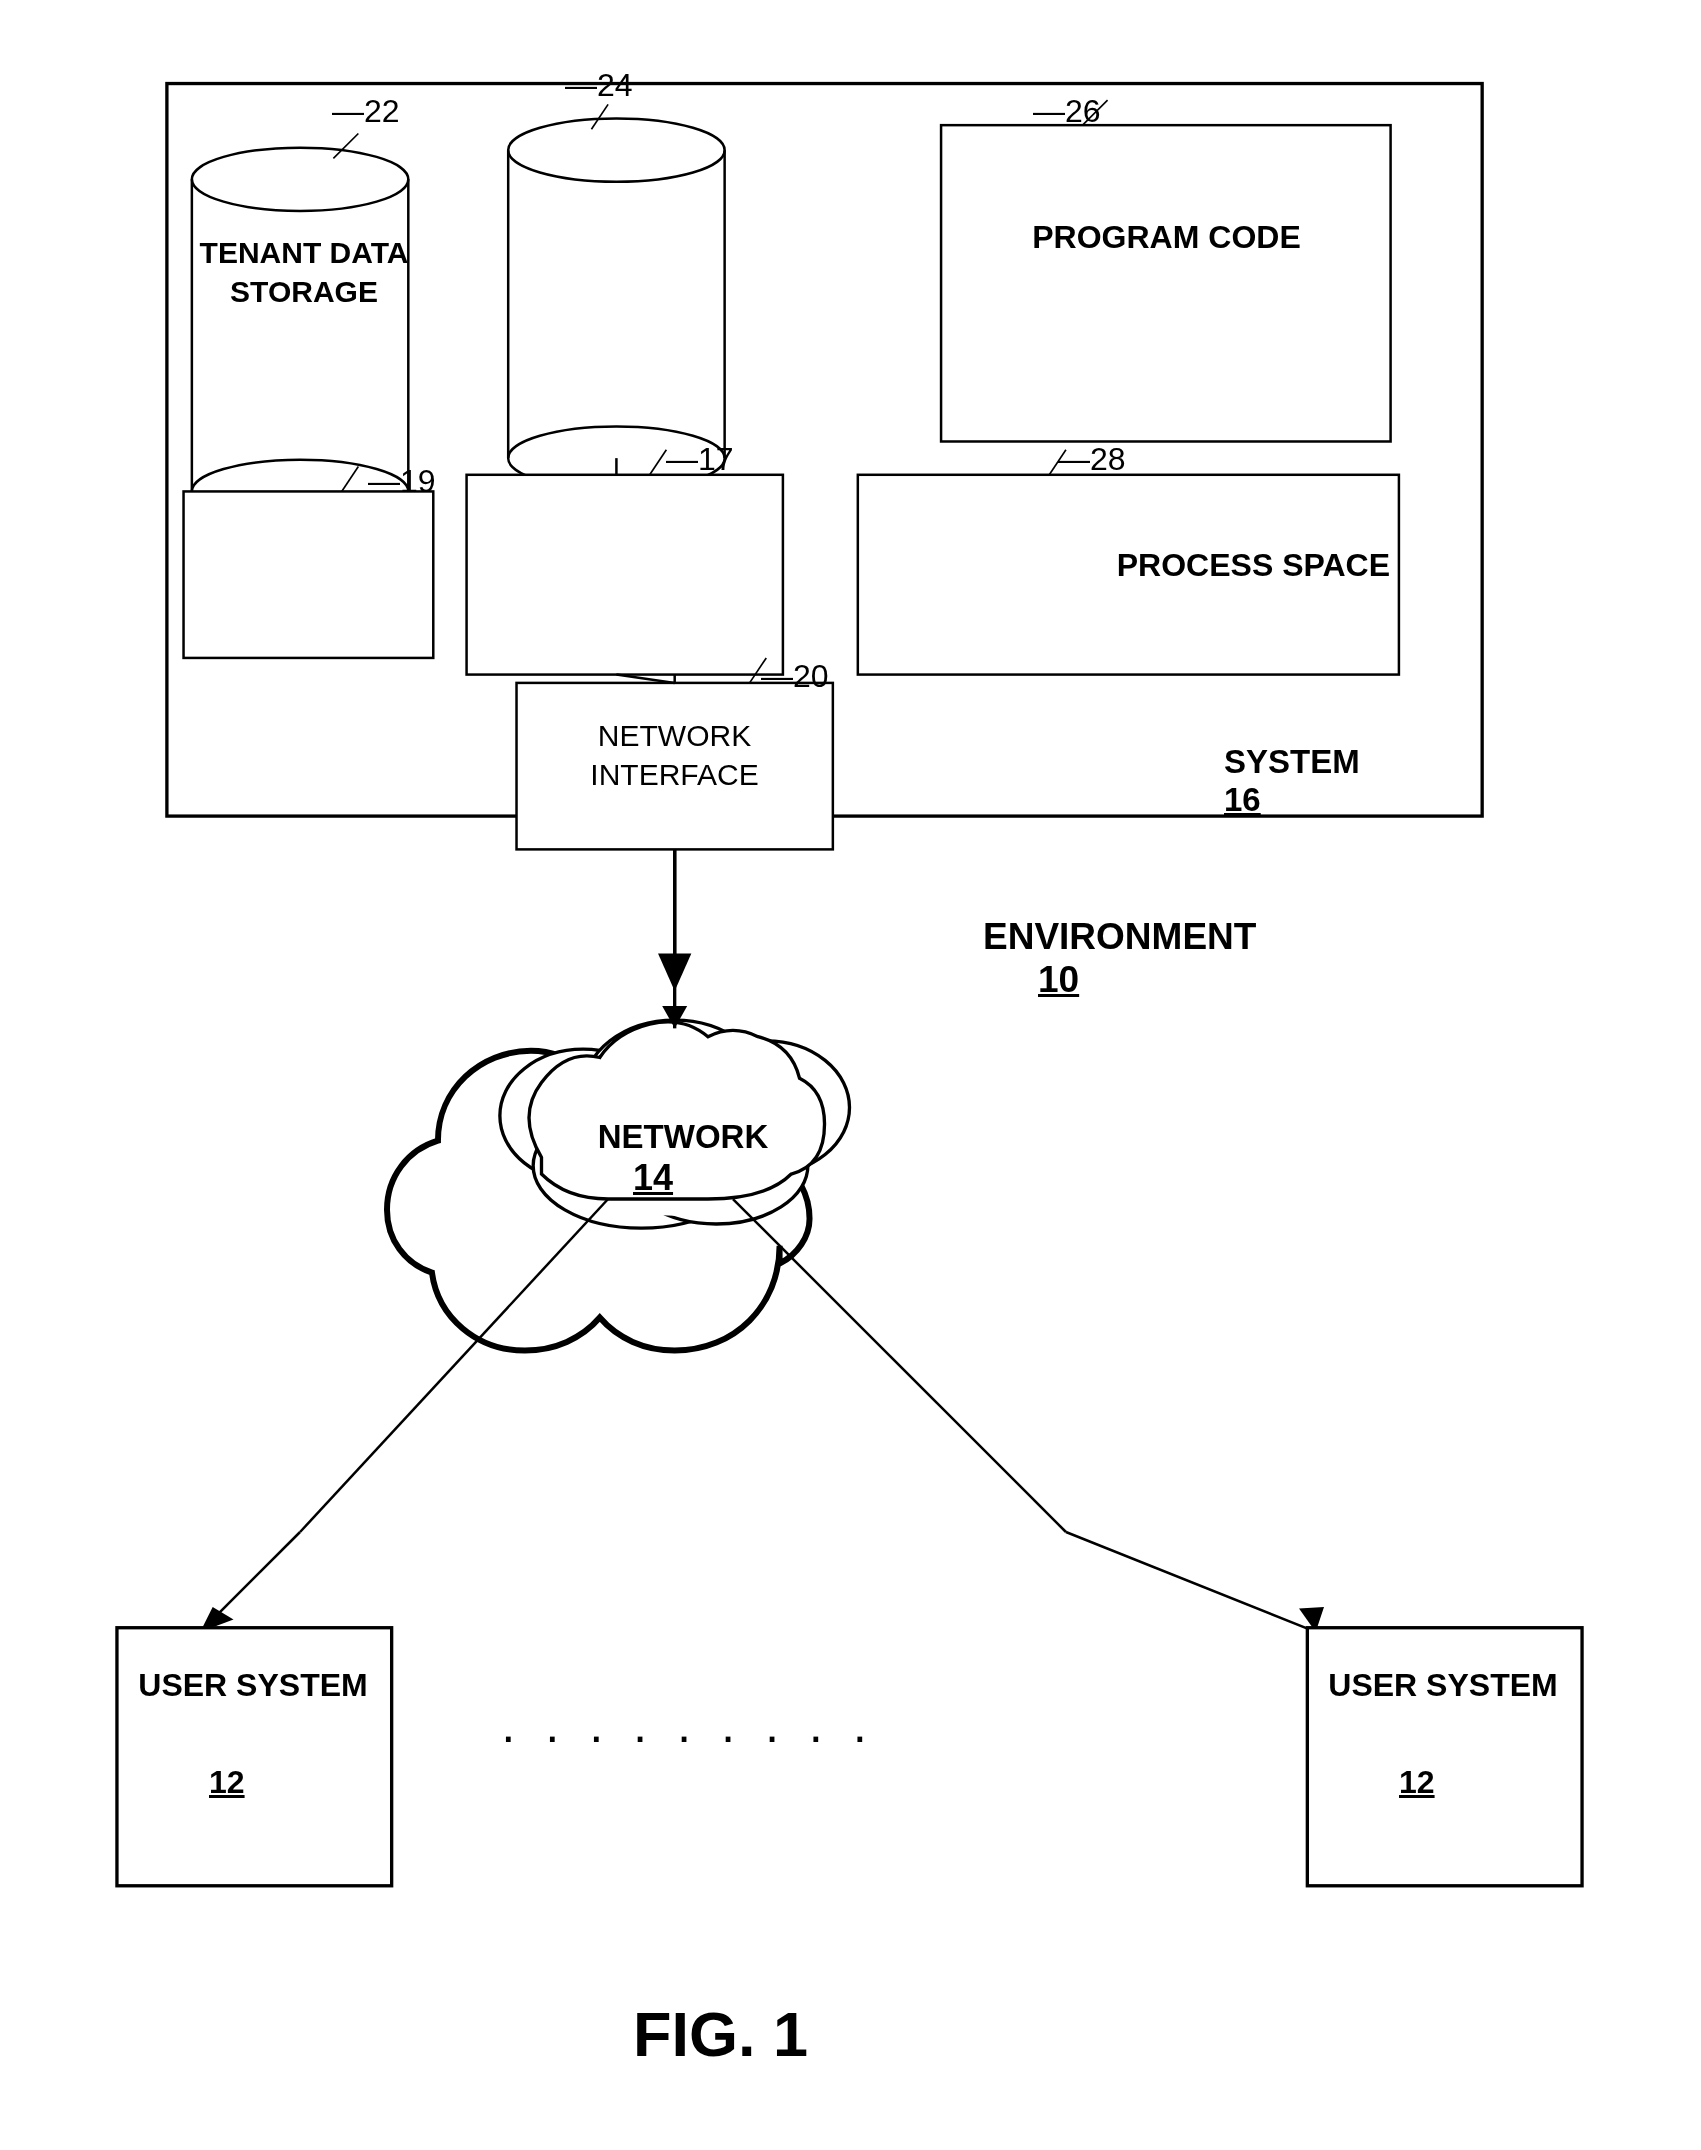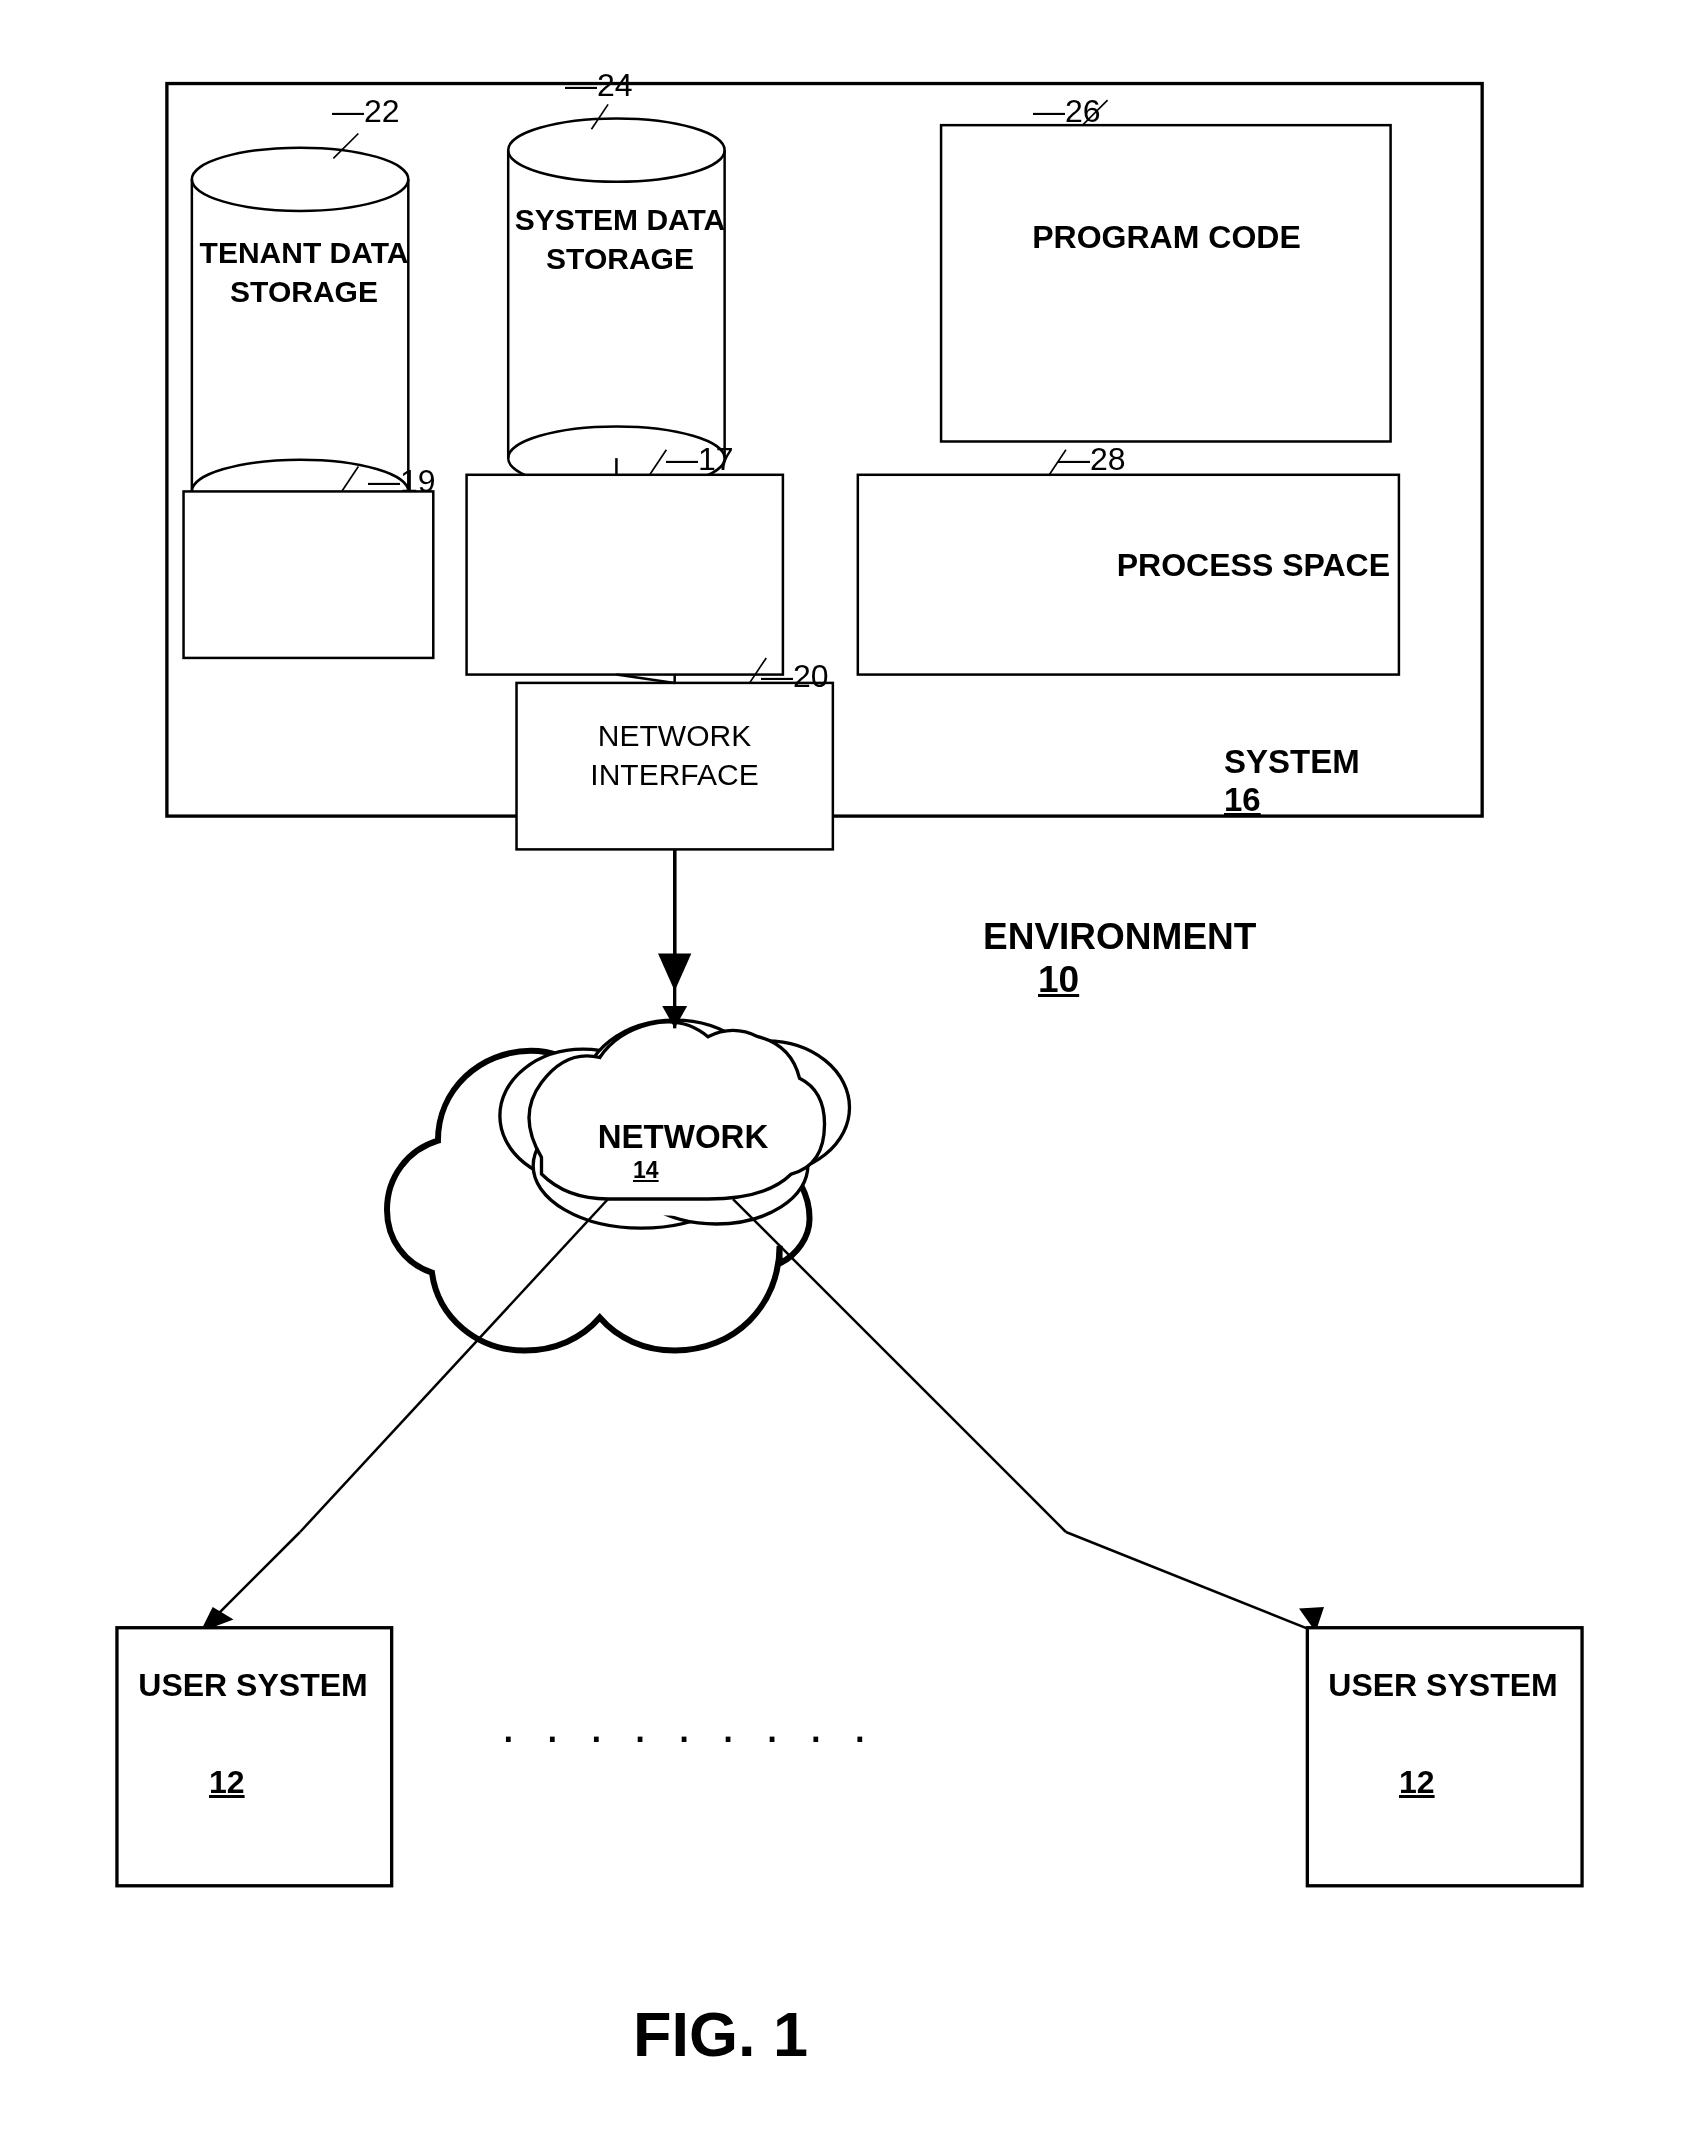--- a/index.html
+++ b/index.html
@@ -132,23 +132,20 @@
     </svg>
 
     <div style="position:absolute; top:43px; left:265px; font-size:32px;">—22</div>
 
     <div style="position:absolute; top:183px; left:129px; width:216px; text-align:center; font-size:30px; font-weight:bold; line-height:1.3;">TENANT
 DATA
 STORAGE</div>
 
     <div style="position:absolute; top:16.7px; left:498px; font-size:32px;">—24</div>
 
-    <div style="position:absolute; top:150px; left:445px; width:216px; text-align:center; font-size:30px; font-weight:bold; line-height:1.3;">SYSTEM
-DATA
-STORAGE</div>
 
     <div style="position:absolute; top:43px; left:966px; font-size:32px;">—26</div>
 
     <div style="position:absolute; top:167px; left:883px; width:433px; text-align:center; font-size:32px; font-weight:bold; line-height:1.3;">PROGRAM
 CODE</div>
 
     <div style="position:absolute; top:391px; left:599px; font-size:32px;">—17</div>
 
 
     <div style="position:absolute; top:391px; left:991px; font-size:32px;">—28</div>
@@ -163,21 +160,21 @@
     <div style="position:absolute; top:666px; left:456px; width:303px; text-align:center; font-size:30px; font-weight:normal; line-height:1.3;">NETWORK
 INTERFACE</div>
 
     <div style="position:absolute; top:693px; left:1157px; font-size:33px; font-weight:bold;">SYSTEM</div>
     <div style="position:absolute; top:731px; left:1157px; font-size:33px; font-weight:bold; text-decoration:underline;">16</div>
 
     <div style="position:absolute; top:866px; left:916px; font-size:37px; font-weight:bold; text-align:left;">ENVIRONMENT</div>
     <div style="position:absolute; top:909px; left:971px; font-size:37px; font-weight:bold; text-decoration:underline;">10</div>
 
     <div style="position:absolute; top:1066px; left:508px; width:216px; text-align:center; font-size:33px; font-weight:bold; line-height:1.3;">NETWORK</div>
-    <div style="position:absolute; top:1107px; left:566px; font-size:23px; font-weight:bold; text-decoration:underline;">14</div>
+    <div style="position:absolute; top:1107px; left:566px; font-size:36px; font-weight:bold; text-decoration:underline;">14</div>
 
     <div style="position:absolute; top:1657px; left:433px; font-size:50px; letter-spacing:6.7px; color:#000;">· · · · · · · · ·</div>
 
     <div style="position:absolute; top:1615px; left:57px; width:258px; text-align:center; font-size:32px; font-weight:bold; line-height:1.3;">USER
 SYSTEM</div>
     <div style="position:absolute; top:1714px; left:142px; font-size:32px; font-weight:bold; text-decoration:underline;">12</div>
 
     <div style="position:absolute; top:1615px; left:1247px; width:258px; text-align:center; font-size:32px; font-weight:bold; line-height:1.3;">USER
 SYSTEM</div>
     <div style="position:absolute; top:1714px; left:1332px; font-size:32px; font-weight:bold; text-decoration:underline;">12</div>

